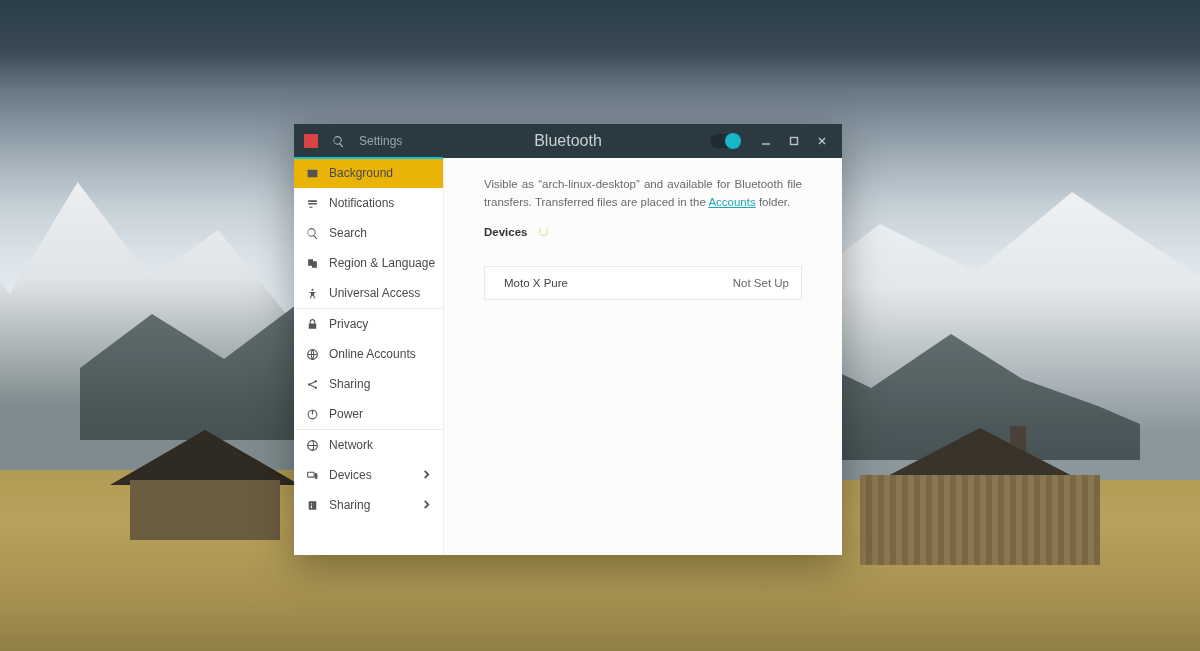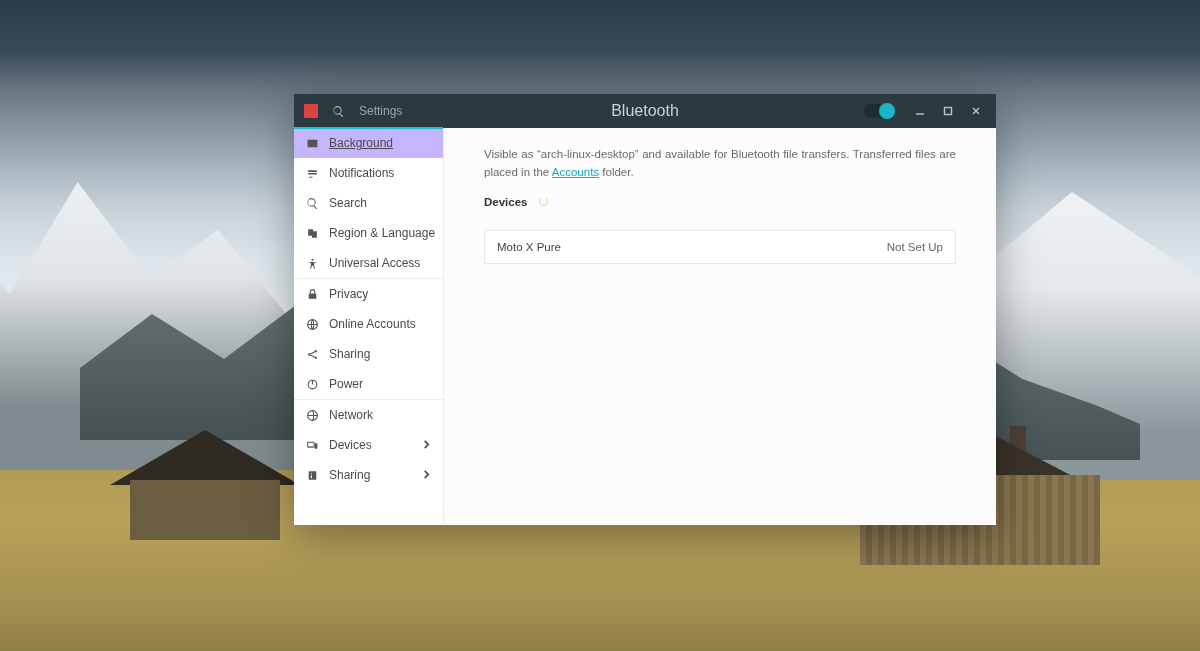--- a/index.html
+++ b/index.html
@@ -50,21 +50,21 @@
   .cabin.left .wall { left:10px; top:50px; width:150px; height:60px; background:#6b5d40; }
   .cabin.left .roof { left:-10px; top:0; border-left:95px solid transparent; border-right:95px solid transparent; border-bottom:55px solid #2f2a22; }
   .cabin.right { right:100px; top:420px; width:240px; height:150px; }
   .cabin.right .wall { left:0; top:55px; width:240px; height:90px;
     background: repeating-linear-gradient(90deg,#8a7650 0 6px,#7a6844 6px 12px); }
   .cabin.right .roof { left:20px; top:8px; border-left:100px solid transparent; border-right:100px solid transparent; border-bottom:52px solid #3a332a; }
   .cabin.right .chimney { position:absolute; left:150px; top:6px; width:16px; height:34px; background:#4a4138; }
 
   
   .window {
-    position:absolute; left:294px; top:94px; width:702px; height:431px;
+    position:absolute; left:294px; top:124px; width:548px; height:431px;
     background:#fdfdfd; box-shadow: 0 10px 40px rgba(0,0,0,.35);
     display:flex; flex-direction:column;
   }
   .titlebar {
     height:34px; background:#2b3a40; color:#b9c4c8;
     display:flex; align-items:center; font-size:12px;
     position:relative;
   }
   .tb-left { display:flex; align-items:center; gap:14px; padding-left:10px; width:150px; }
   .app-icon { width:14px; height:14px; background:#d94343; display:inline-block; }
@@ -72,33 +72,33 @@
   .tb-title-left { color:#9aa7ac; }
   .tb-center { position:absolute; left:0; right:0; text-align:center; pointer-events:none; color:#c7d2d6; font-size:16px; }
   .tb-right { margin-left:auto; display:flex; align-items:center; gap:0; padding-right:6px; }
   .toggle { position:relative; width:30px; height:14px; background:#1f2c31; border-radius:8px; margin-right:12px; cursor:pointer; }
   .toggle .knob { position:absolute; right:-1px; top:-1px; width:16px; height:16px; border-radius:50%; background:#18b6c9; }
   .winbtn { width:28px; height:34px; display:flex; align-items:center; justify-content:center; color:#b9c4c8; font-size:11px; cursor:pointer; }
   .winbtn svg { width:10px; height:10px; stroke:#b9c4c8; fill:none; stroke-width:1.4; }
   .body { flex:1; display:flex; min-height:0; }
   .sidebar { width:150px; background:#ffffff; border-right:1px solid #ececec; display:flex; flex-direction:column; font-size:12px; color:#4a4a4a; }
   .side-item { display:flex; align-items:center; gap:10px; padding:0 12px; height:30px; cursor:pointer; position:relative; }
-  .side-item.active { background:#c4b5fd;text-decoration:underline; }
+  .side-item.active { background:#eab308; }
   .side-item.active::before { content:""; position:absolute; left:0; right:0; top:-1px; height:2px; background:#17c3d6; }
   .side-item .ic { width:13px; height:13px; display:flex; align-items:center; justify-content:center; }
   .side-item .ic svg { width:13px; height:13px; fill:#555; }
   .side-item .lbl { flex:1; white-space:nowrap; }
   .side-item .chev svg { width:9px; height:9px; stroke:#555; fill:none; stroke-width:2; }
   .side-sep { height:1px; background:#ececec; margin:0; }
   .content { flex:1; background:#fcfcfc; padding:18px 40px 0 40px; font-size:11.5px; color:#555; }
   .desc { line-height:1.55; color:#6a6a6a; text-align:justify; text-align-last:left; }
   .desc a { color:#1aa8bd; text-decoration:underline; }
   .devices-hdr { margin-top:14px; font-weight:600; color:#333; font-size:11.5px; display:flex; align-items:center; gap:12px; }
   .spinner { width:9px; height:9px; border:1.6px solid #e5d88a; border-top-color:transparent; border-radius:50%; display:inline-block; }
-  .device-card { margin-top:22px; border:1px solid #e8e8e8; background:#fff; }
+  .device-card { margin-top:28px; border:1px solid #e8e8e8; background:#fff;padding-left:7px; }
   .device-row { display:flex; align-items:center; justify-content:space-between; padding:10px 12px; font-size:11.5px; cursor:pointer; }
   .device-row .name { color:#444; }
   .device-row .status { color:#666; }
 </style>
 </head>
 <body>
 
 <div class="desktop">
   <div class="mtn left1"></div>
   <div class="mtn left2"></div>

